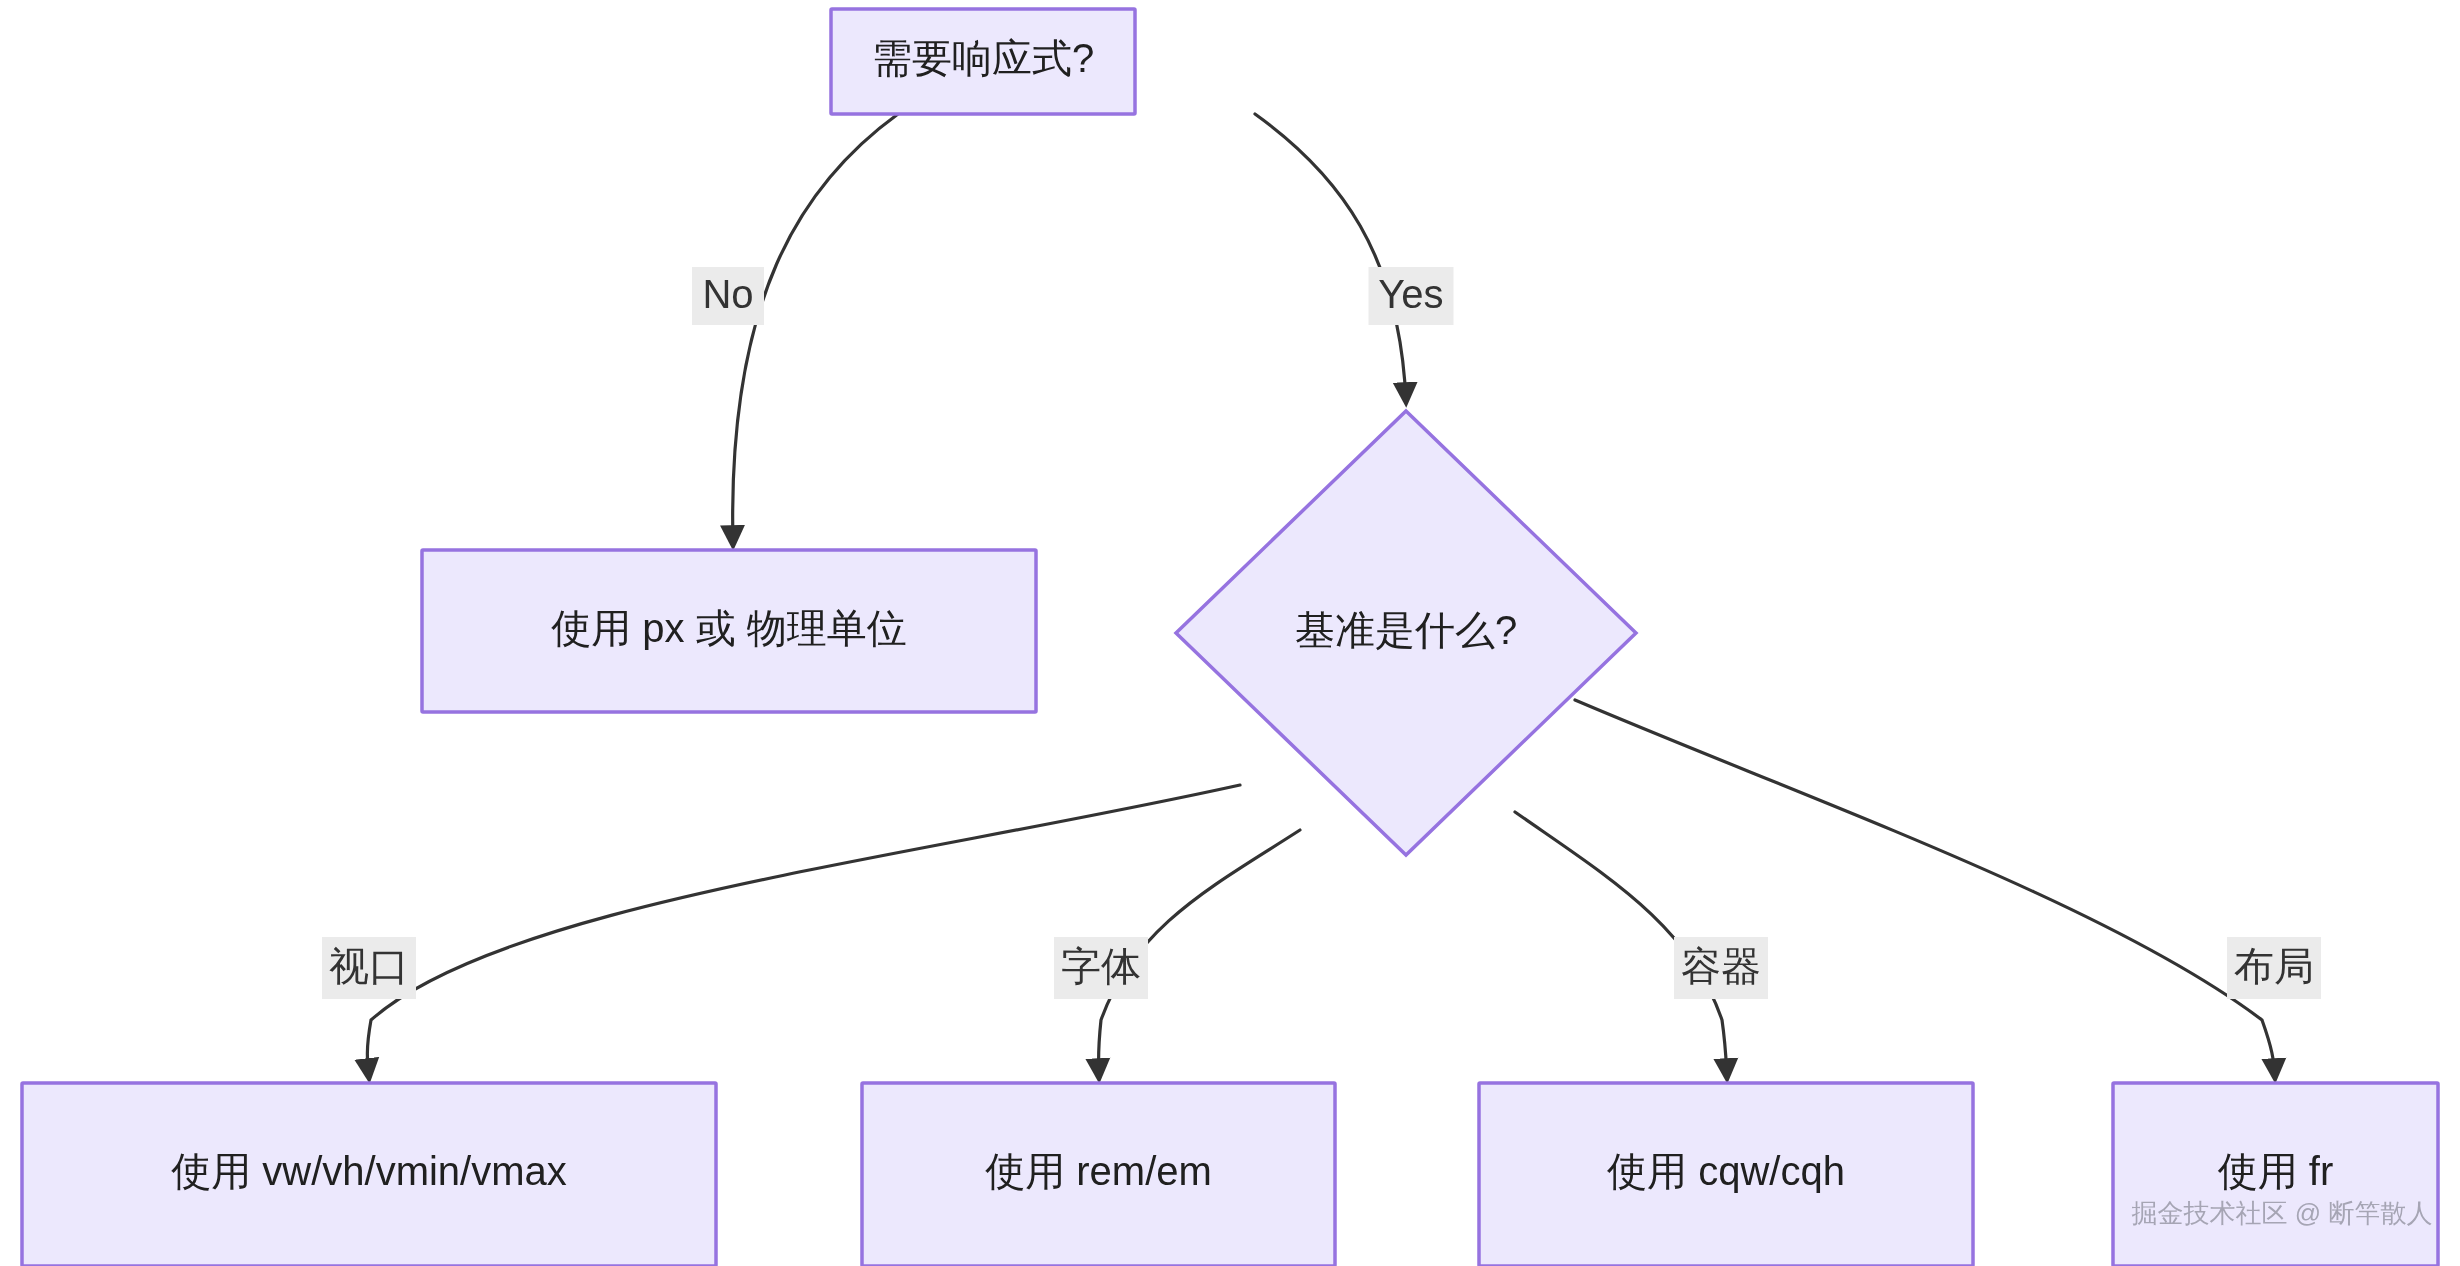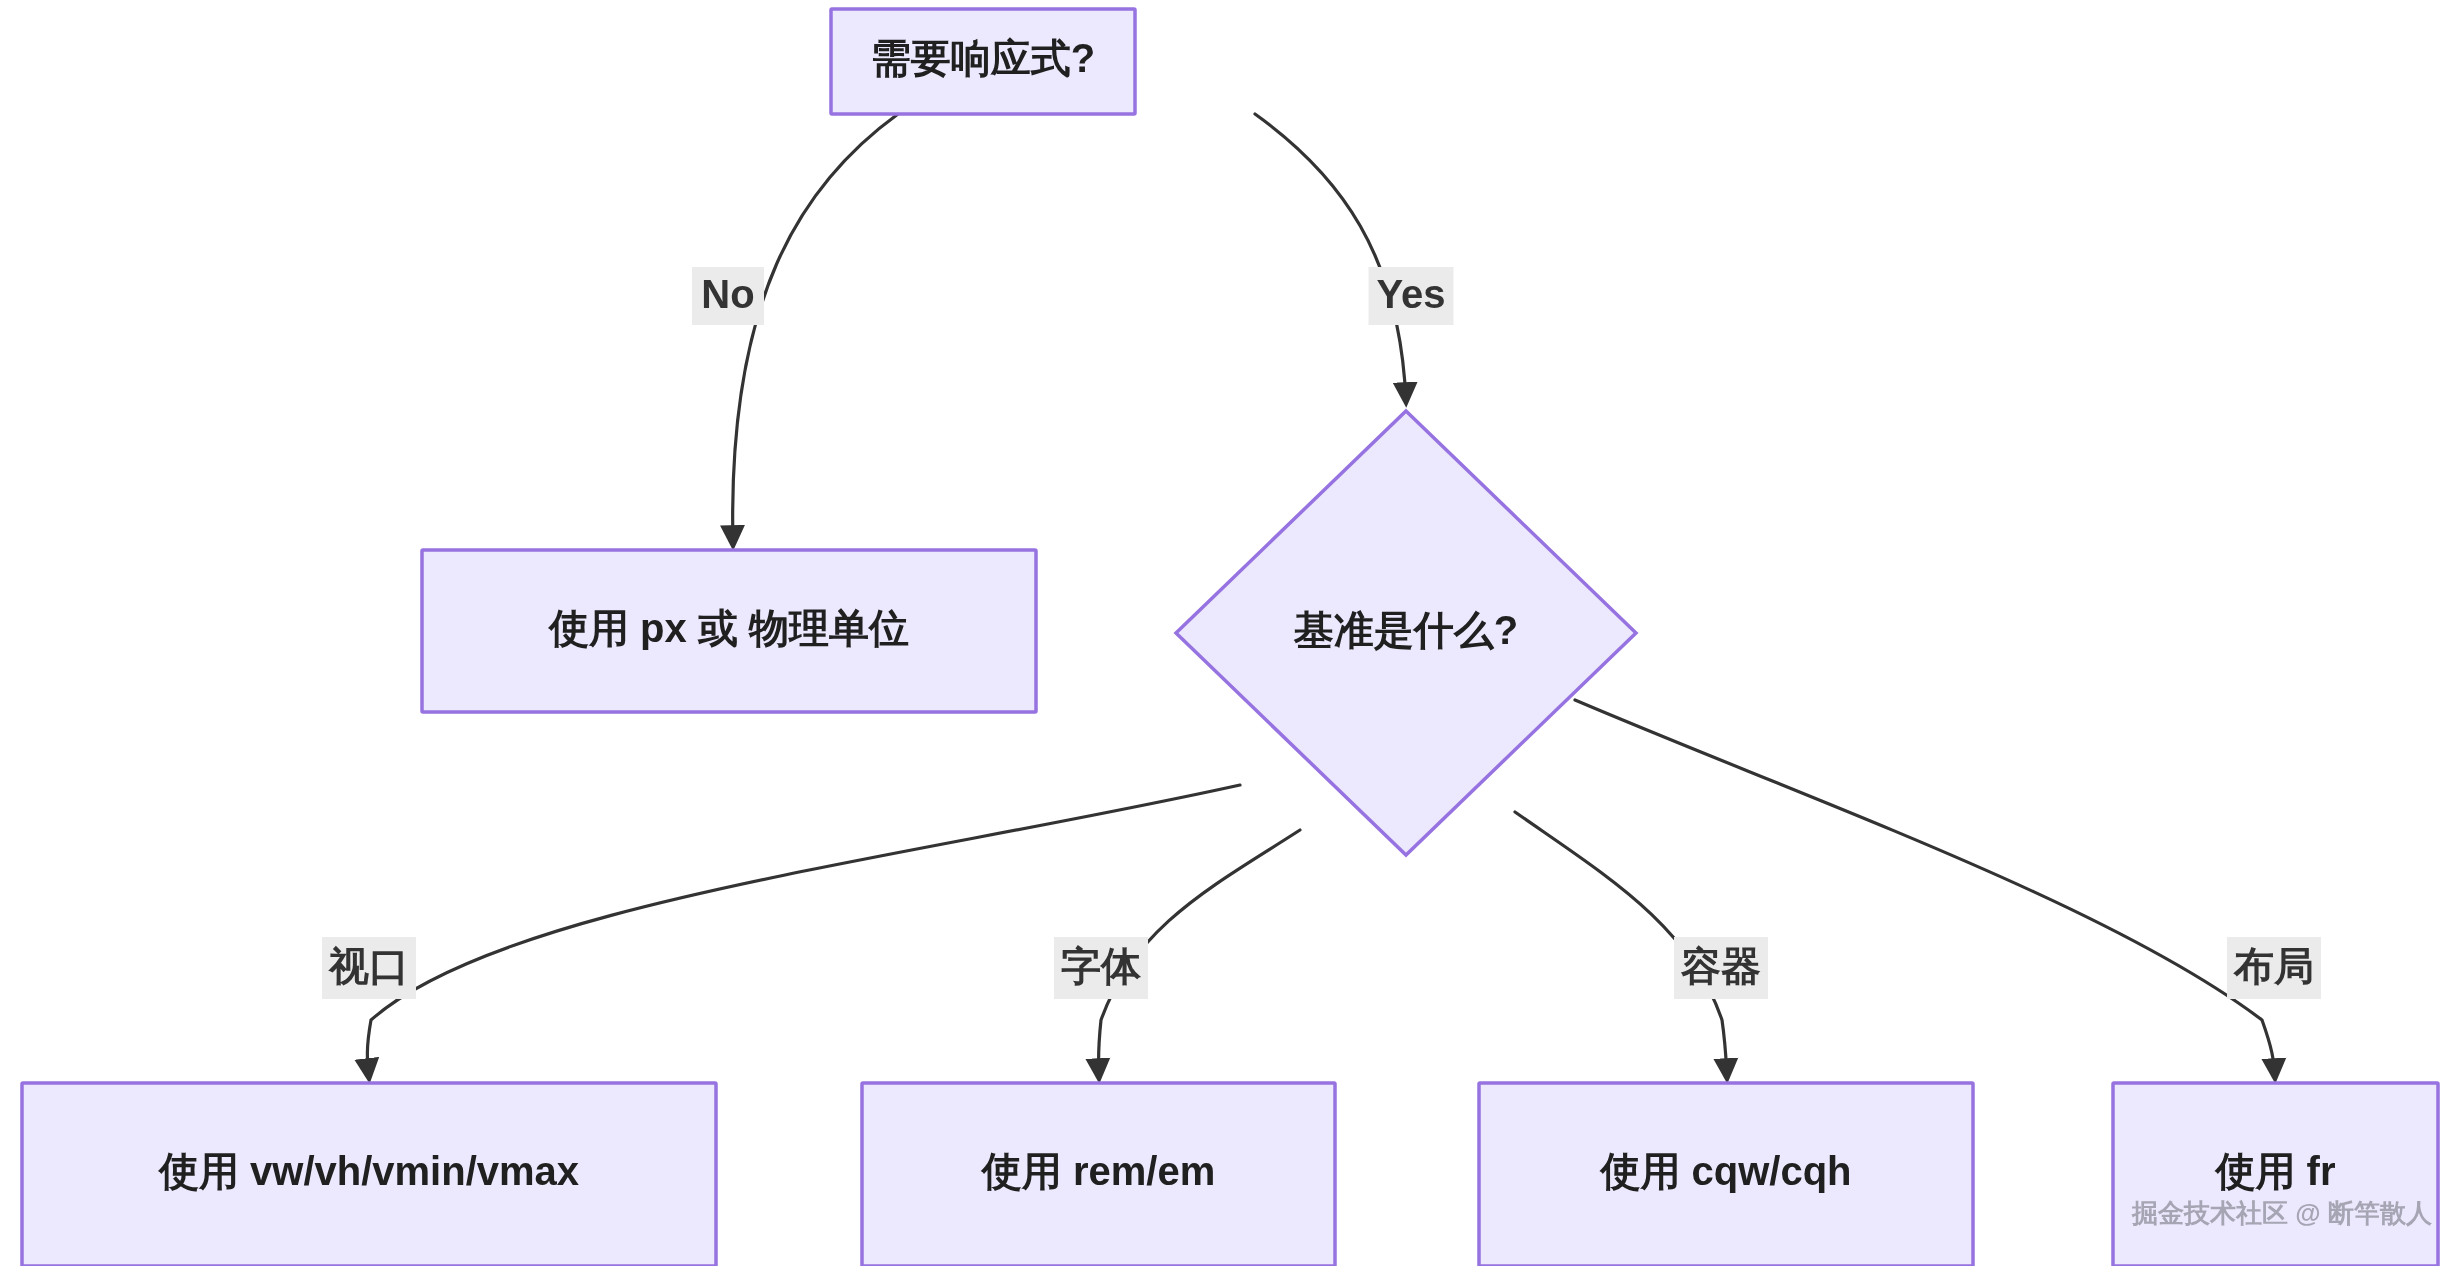--- a/index.html
+++ b/index.html
@@ -12,21 +12,20 @@
     width: 2460px;
     height: 1266px;
     overflow: hidden;
     font-family: "Liberation Sans", "DejaVu Sans", sans-serif;
   }
   #chart-root {
     position: relative;
     width: 2460px;
     height: 1266px;
     background: #ffffff;
-    font-weight: bold;
   }
   svg#flow {
     position: absolute;
     left: 0;
     top: 0;
     width: 2460px;
     height: 1266px;
     display: block;
   }
   .node-shape {

